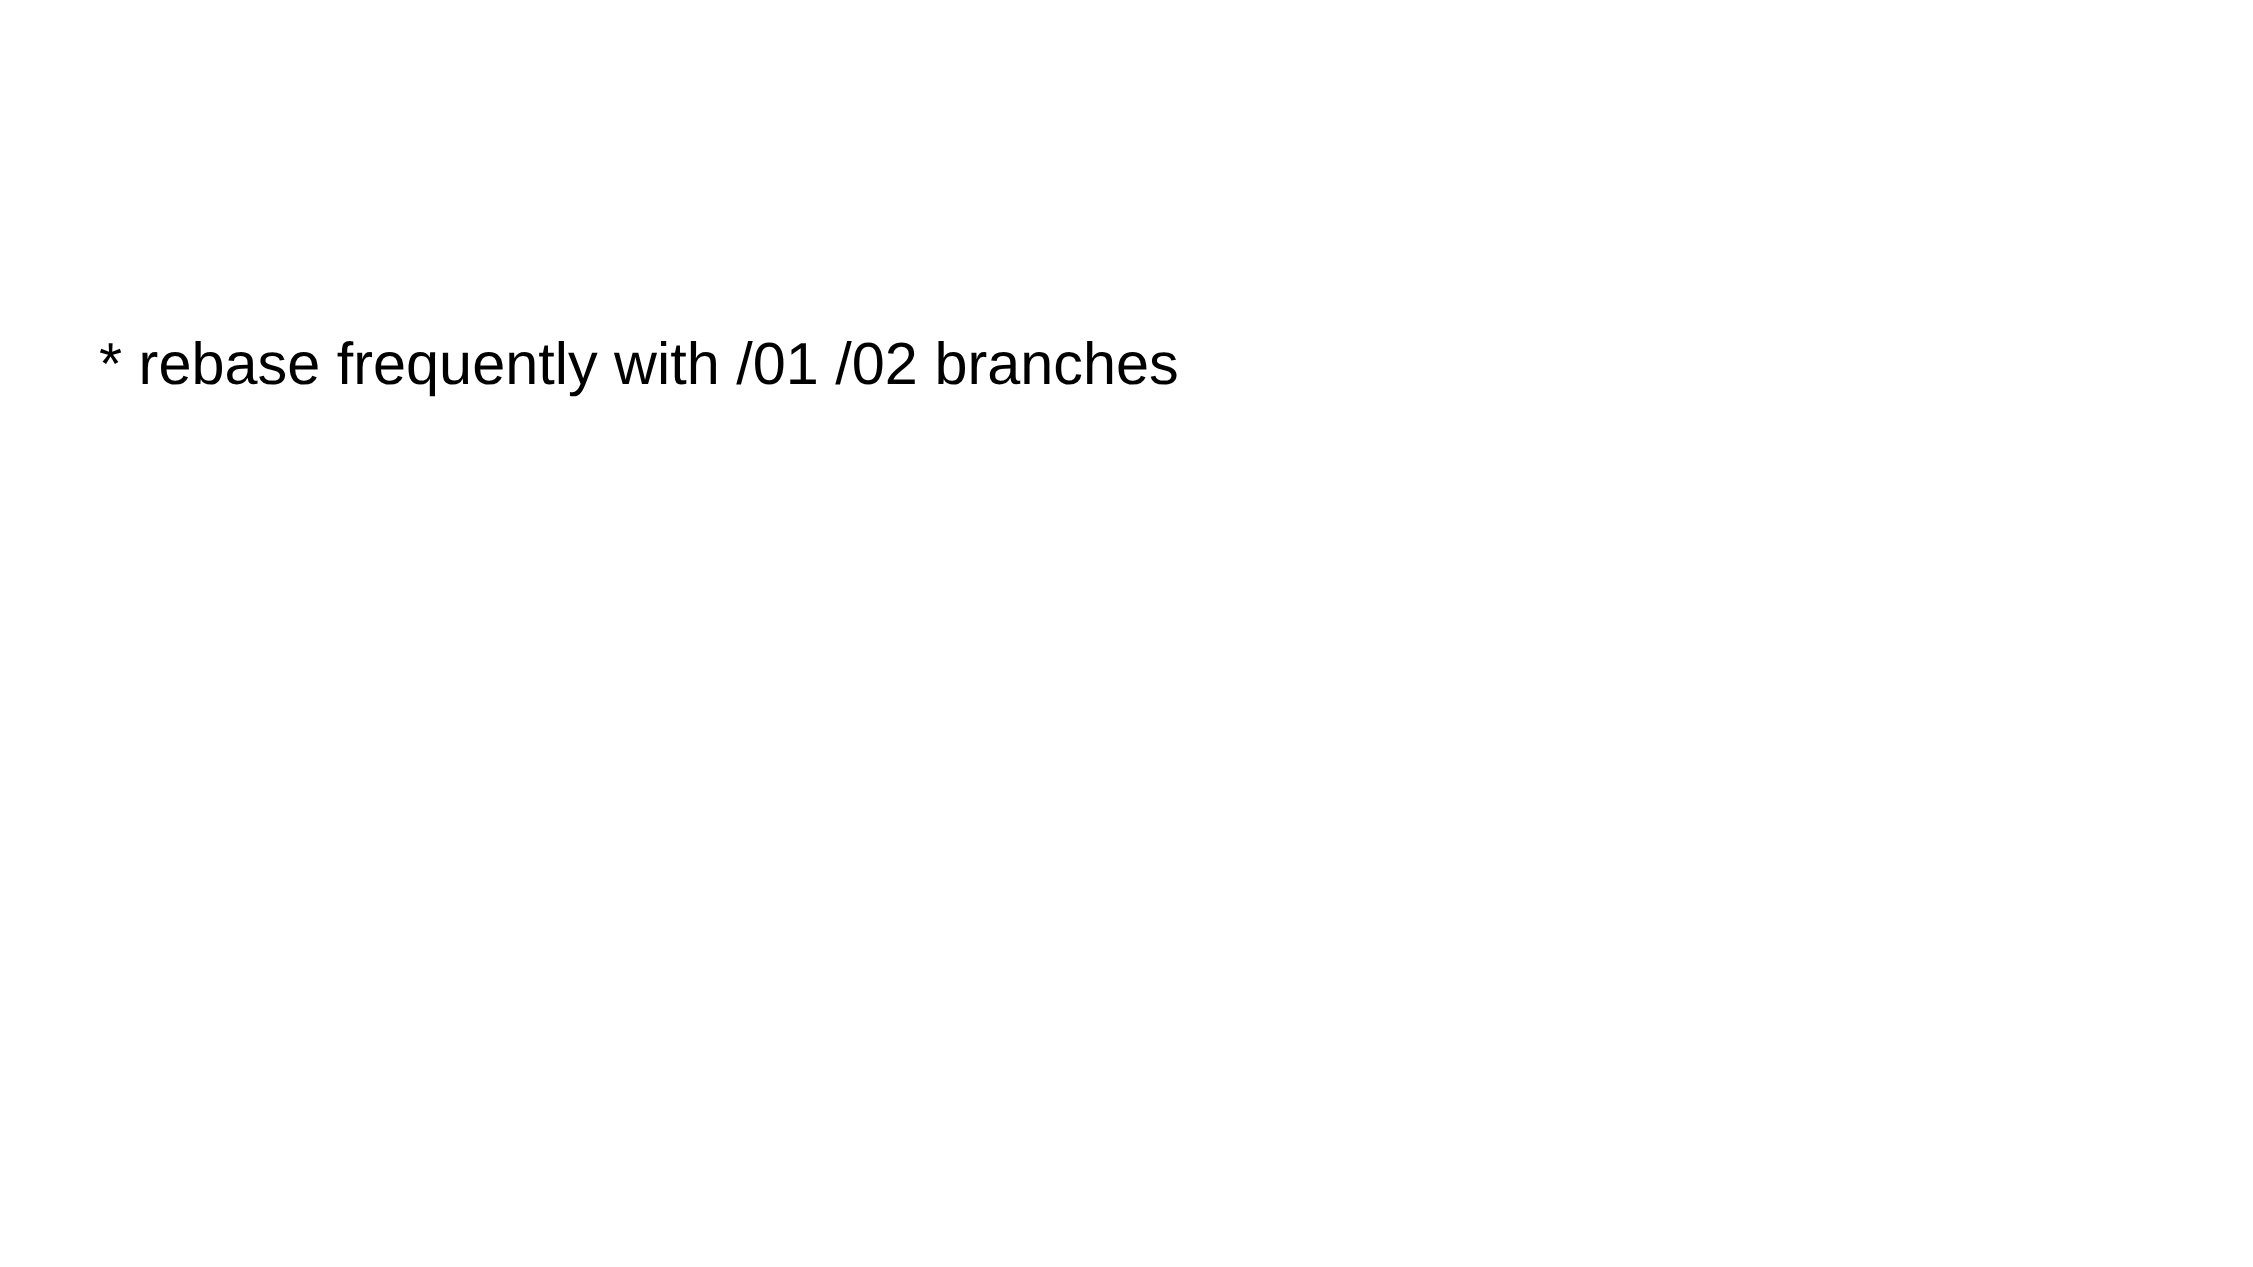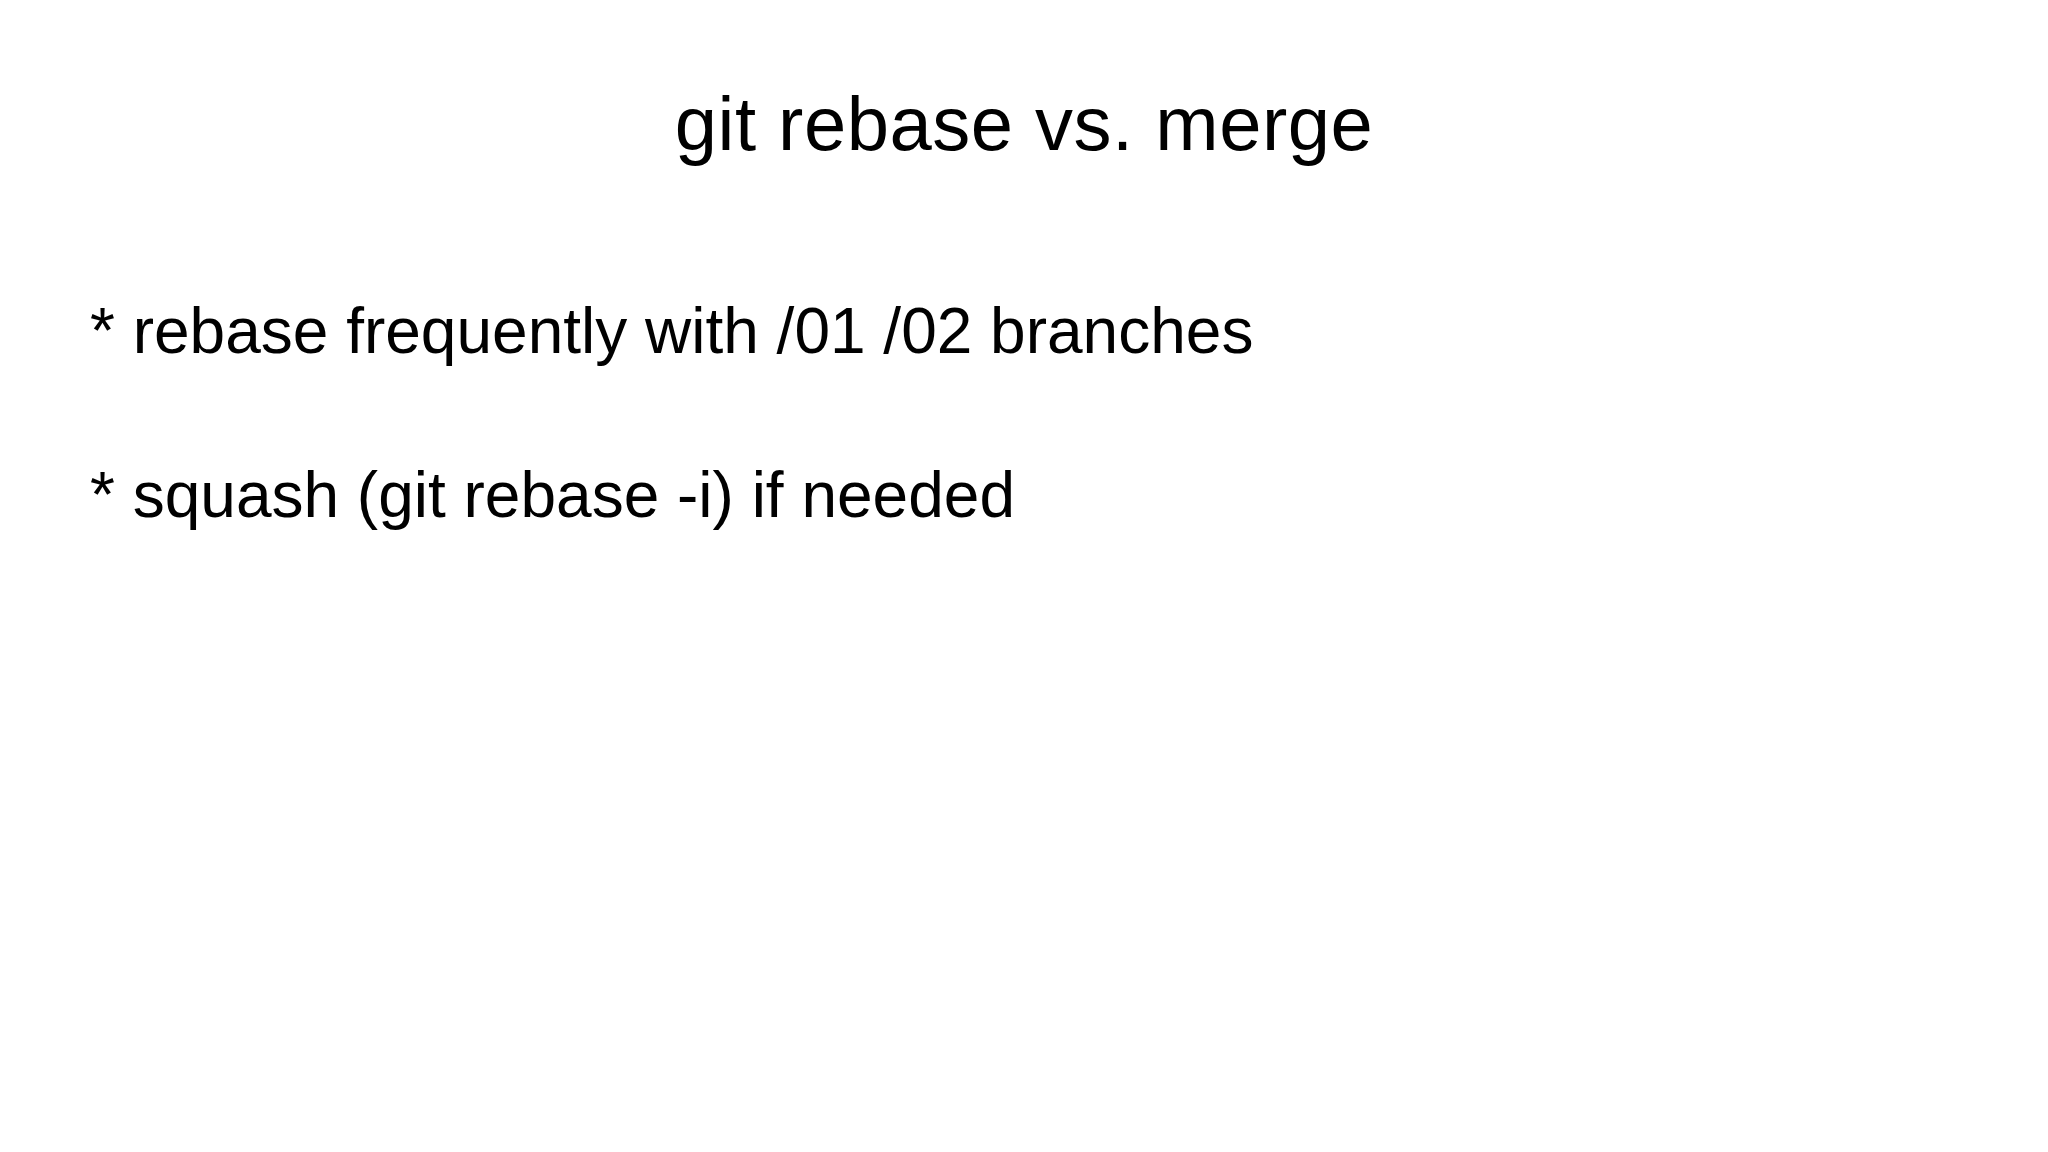--- a/index.html
+++ b/index.html
@@ -29,33 +29,31 @@
     font-size: 76px;
     line-height: 85px;
     letter-spacing: 0.5px;
     white-space: pre;
   }
   .bullets {
     position: absolute;
     top: 271px;
     left: 90px;
     right: 40px;
-    font-size: 64px;
+    font-size: 54px;
     line-height: 120px;
   }
   .bullets p {
     margin: 0;
     white-space: pre-line;
   }
   .bullets p + p {
     margin-top: 44px;
   }
 </style>
 </head>
 <body>
 
 <div class="slide">
-  <div class="slide-title">git rebase vs. merge</div>
   <div class="bullets">
     <p>* rebase frequently with /01 /02 branches</p>
-    <p>* squash (git rebase -i) if needed</p>
   </div>
 </div>
 
 </body></html>

